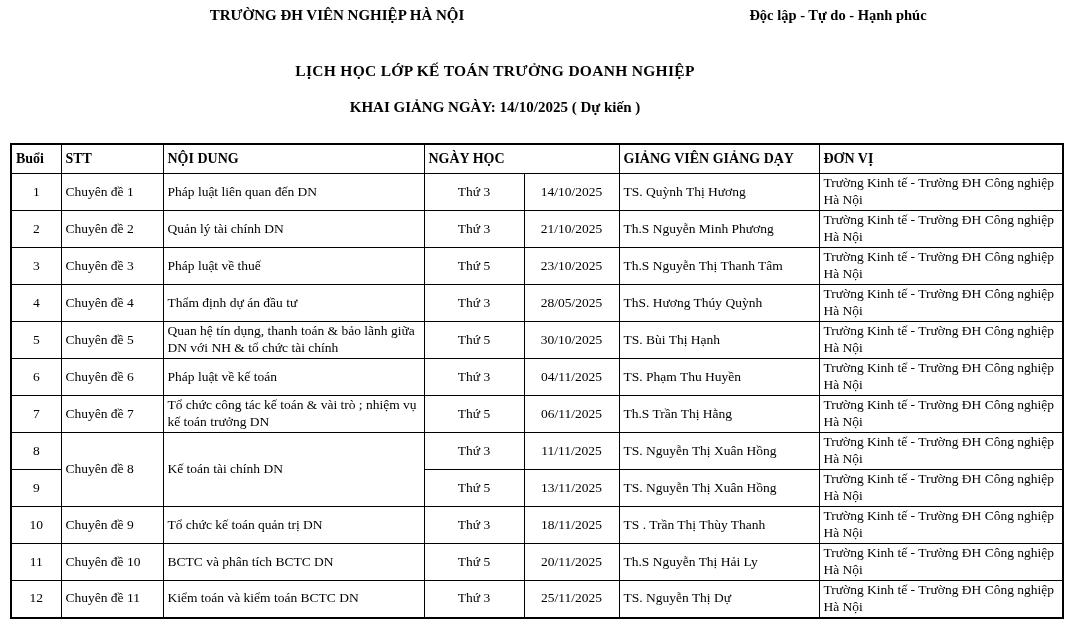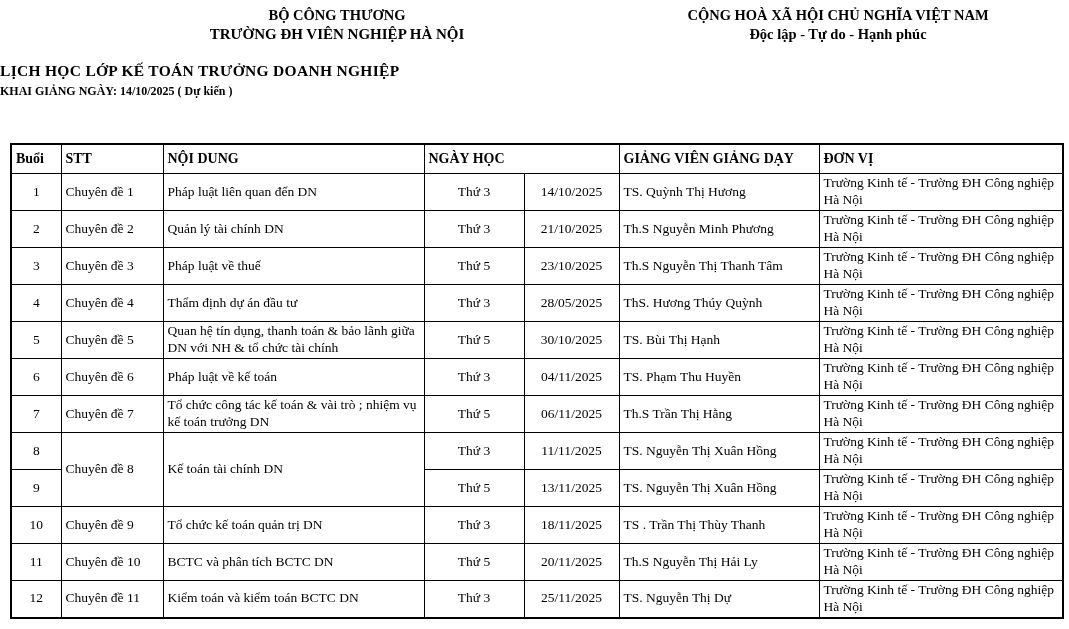--- a/index.html
+++ b/index.html
@@ -26,27 +26,27 @@
   .org-right { left: 670px; width: 336px; }
   .org-line1 { font-size: 14.5px; }
   .org-line2 { font-size: 15px; }
   .org-right .org-line2 { font-size: 14.5px; }
 
   .title-block {
     position: absolute;
     top: 61px;
     left: 0;
     width: 990px;
-    text-align: left;
+    text-align: center;
     font-weight: bold;
     line-height: 1.3;
   }
   .title-line1 { font-size: 15.5px; letter-spacing: 0.3px; }
   .title-line2 { font-size: 19px; margin-top: 3px; }
-  .title-line3 { font-size: 12px;  margin-top: 3px; }
+  .title-line3 { font-size: 15px;  margin-top: 17px; }
 
   table.schedule {
     position: absolute;
     top: 143px;
     left: 10px;
     width: 1052px;
     border-collapse: collapse;
     table-layout: fixed;
     border: 2px solid #000;
   }
@@ -64,26 +64,24 @@
     font-size: 14px;
     text-align: left;
   }
   table.schedule tbody tr { height: 37px; }
   .c-center { text-align: center; margin-top: 8px; }
 </style>
 </head>
 <body>
 
 <div class="org-block org-left">
-  <div class="org-line1">BỘ CÔNG THƯƠNG</div>
   <div class="org-line2">TRƯỜNG ĐH VIÊN NGHIỆP HÀ NỘI</div>
 </div>
 
 <div class="org-block org-right">
-  <div class="org-line1">CỘNG HOÀ XÃ HỘI CHỦ NGHĨA VIỆT NAM</div>
   <div class="org-line2">Độc lập - Tự do - Hạnh phúc</div>
 </div>
 
 <div class="title-block">
   <div class="title-line1">LỊCH HỌC LỚP KẾ TOÁN TRƯỞNG DOANH NGHIỆP</div>
   <div class="title-line3">KHAI GIẢNG NGÀY: 14/10/2025 ( Dự kiến )</div>
 </div>
 
 <table class="schedule">
   <colgroup>

